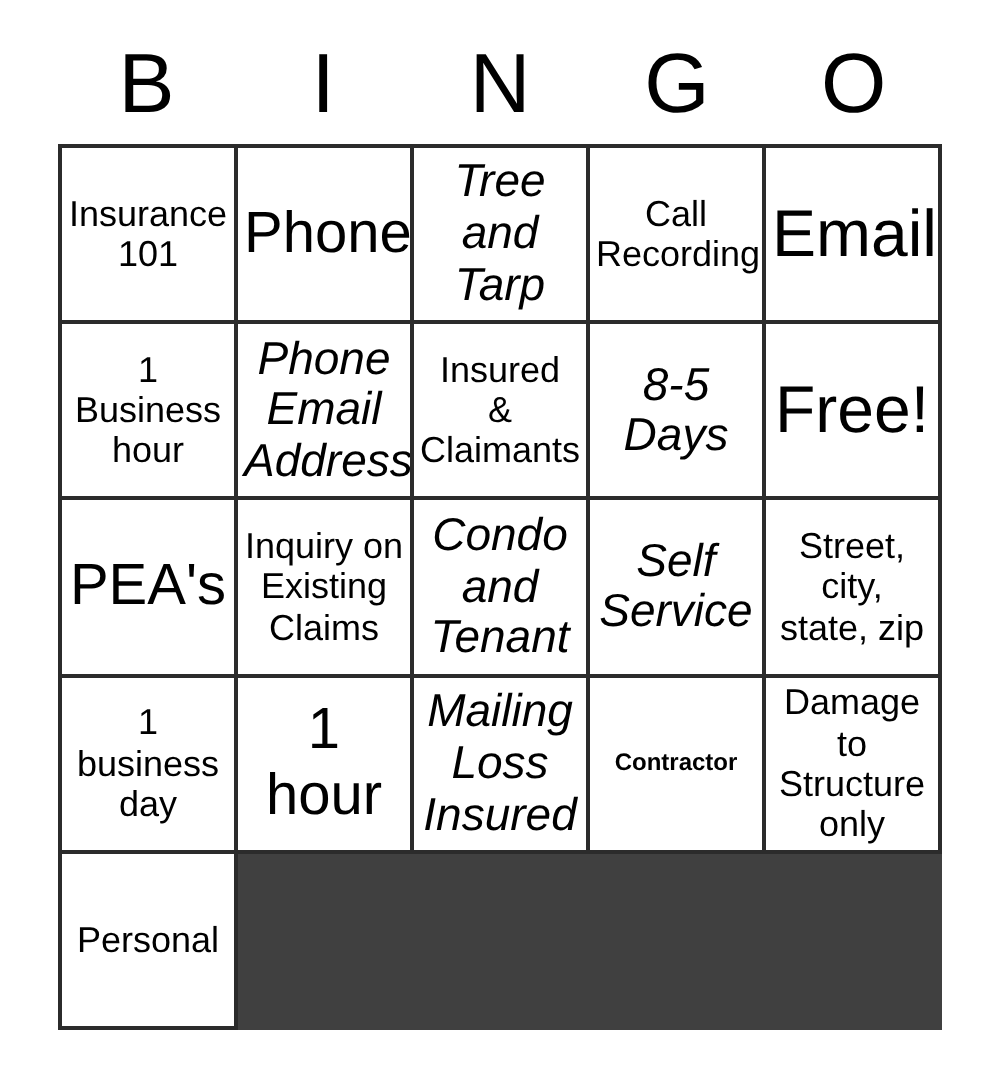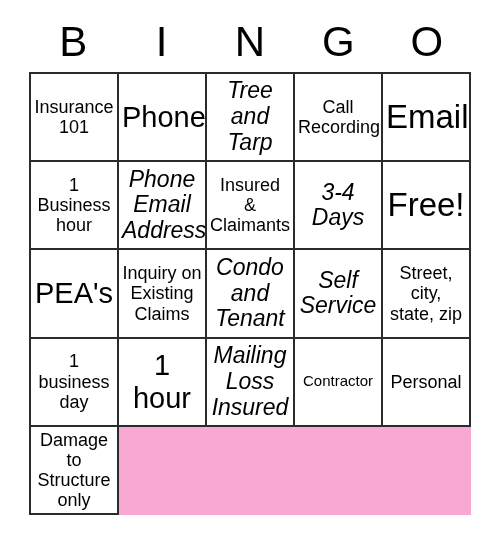--- a/index.html
+++ b/index.html
@@ -50,21 +50,21 @@
     left: 29px;
     top: 72px;
     width: 442px;
     height: 443px;
     box-sizing: border-box;
     border-top: 2px solid #2b2b2b;
     border-left: 2px solid #2b2b2b;
     display: grid;
     grid-template-columns: repeat(5, 1fr);
     grid-template-rows: repeat(5, 1fr);
-    background: #f9a8d4;
+    background: #404040;
   }
 
   .bingo-cell {
     box-sizing: border-box;
     border-right: 2px solid #2b2b2b;
     border-bottom: 2px solid #2b2b2b;
     display: flex;
     align-items: center;
     justify-content: center;
     text-align: center;
@@ -80,21 +80,21 @@
     line-height: 1.12;
     white-space: pre-line;
     color: #000000;
   }
 
   
   .fs-xl   { font-size: 33px; }
   .fs-lg   { font-size: 29px; }
   .fs-md   { font-size: 23px; font-style: italic; }
   .fs-sm   { font-size: 18px; }
-  .fs-xs   { font-size: 15px; }
+  .fs-xs   { font-size: 12px; font-weight: bold; }
   .fs-xxs  { font-size: 11px; line-height: 1.22; }
 </style>
 </head>
 <body>
 
 <div id="bingo-card">
 
   <div id="bingo-header">
     <div class="header-letter">B</div>
     <div class="header-letter">I</div>
@@ -135,21 +135,21 @@
 Email
 Address</span>
     </div>
     <div class="bingo-cell">
       <span class="cell-text fs-sm">Insured
 &amp;
 Claimants</span>
     </div>
 
     <div class="bingo-cell">
-      <span class="cell-text fs-md">3-4
+      <span class="cell-text fs-md">8-5
 Days</span>
     </div>
     <div class="bingo-cell">
       <span class="cell-text fs-xl">Free!</span>
     </div>
     <div class="bingo-cell">
       <span class="cell-text fs-lg">PEA's</span>
     </div>
     <div class="bingo-cell">
       <span class="cell-text fs-sm">Inquiry on
@@ -181,25 +181,25 @@
 hour</span>
     </div>
 
     <div class="bingo-cell">
       <span class="cell-text fs-md">Mailing
 Loss
 Insured</span>
     </div>
     <div class="bingo-cell">
       <span class="cell-text fs-xs">Contractor</span>
-    </div>
-    <div class="bingo-cell">
-      <span class="cell-text fs-sm">Personal</span>
     </div>
     <div class="bingo-cell">
       <span class="cell-text fs-sm">Damage
 to
 Structure
 only</span>
     </div>
+    <div class="bingo-cell">
+      <span class="cell-text fs-sm">Personal</span>
+    </div>
 
   </div>
 </div>
 
 </body></html>

